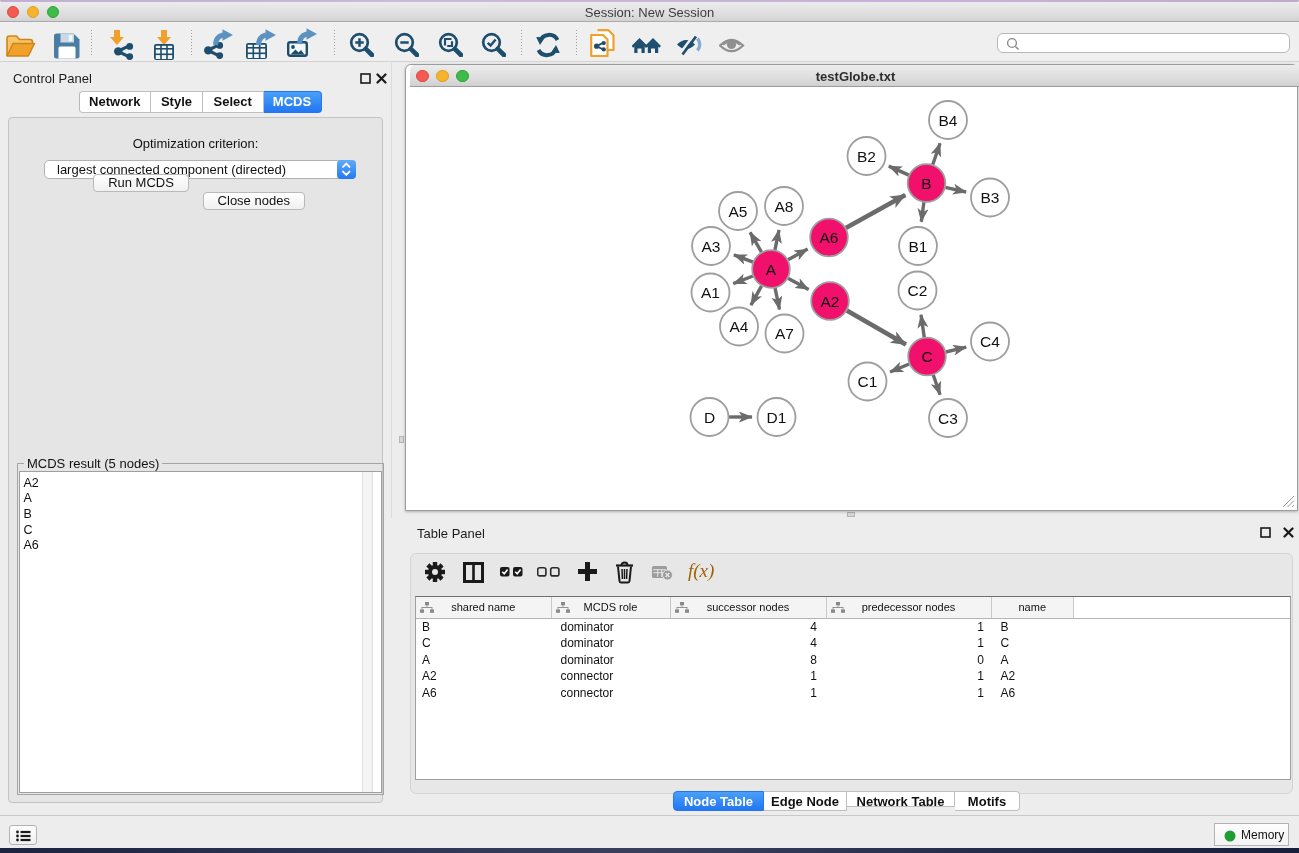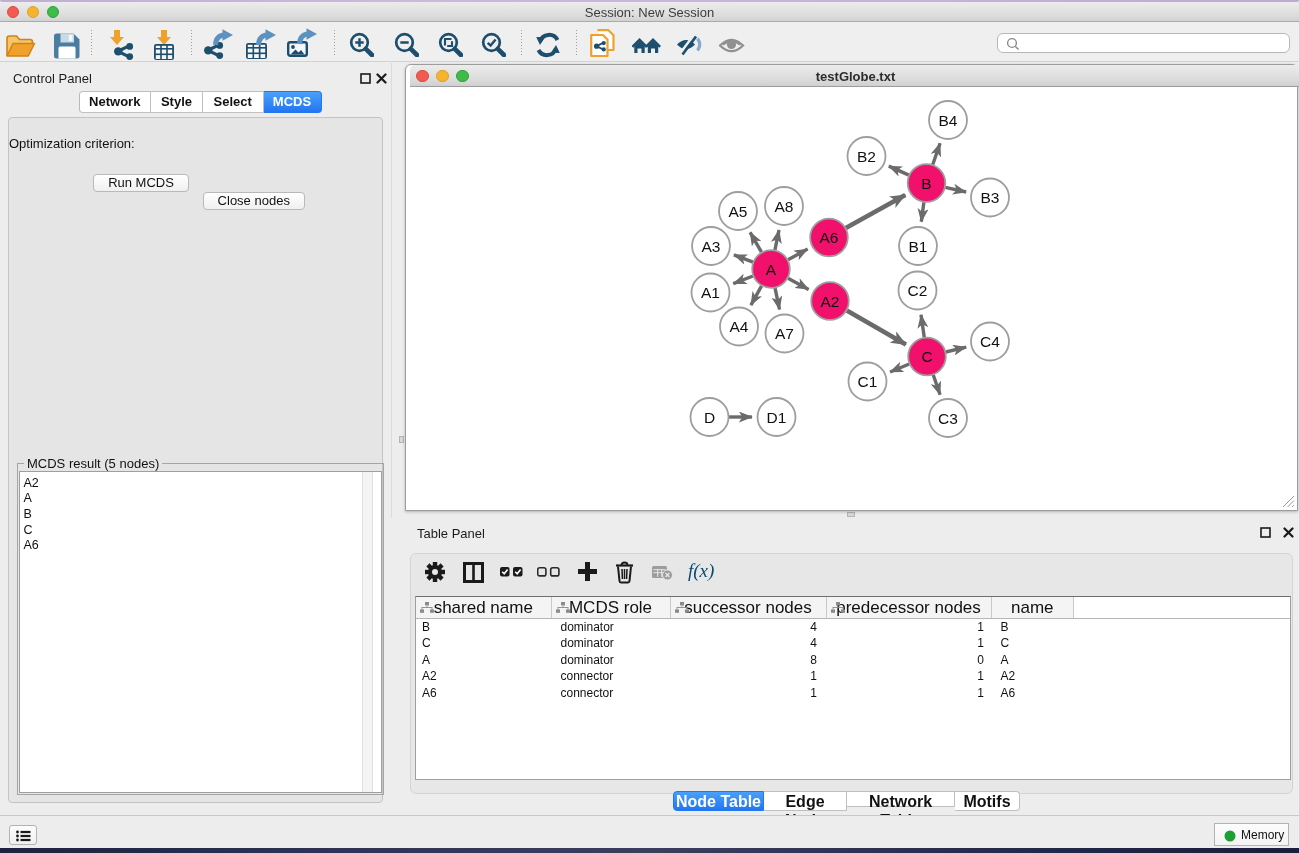--- a/index.html
+++ b/index.html
@@ -19,45 +19,45 @@
 #searchbox { left:997px; top:10.5px; width:293px; height:20px; background:#fff; border:1px solid #b8b8b8; border-radius:6px; }
 
 #cpanel { left:0; top:63px; width:391px; height:752px; background:#ededed; }
 #cp-title { left:13px; top:8px; font-size:13px; color:#1c1c1c; }
 .tabrow { height:22px; display:flex; font-size:13px; }
 .tab { background:#fff; border:1px solid #c0c0c0; border-left:none; color:#111; text-align:center; line-height:20px; font-weight:bold; }
 .tab.first { border-left:1px solid #b9b9b9; border-radius:4px 0 0 4px; }
 .tab.last { border-radius:0 4px 4px 0; }
 .tab.sel { background:linear-gradient(#4aa0f8,#2276f2); border-color:#2276f2; color:#fff; }
 #cp-content { left:8px; top:54px; width:375px; height:686px; background:#e5e5e5; border:1px solid #c3c3c3; border-radius:4px; }
-#opt-label { left:0; top:18px; width:100%; font-size:13px; color:#111; }
+#opt-label { left:0; top:18px; width:100%; text-align:center; font-size:13px; color:#111; }
 #dropdown { left:35px; top:41.5px; width:312px; height:19px; background:#fff; border:1px solid #b2b2b2; border-radius:5px; font-size:13px; color:#111; line-height:17px; padding-left:12px; }
 #dd-spin { right:-0.5px; top:-0.5px; width:18.5px; height:18.5px; border-radius:4px; background:linear-gradient(#5fabf9,#2579f1); }
 .btn { background:linear-gradient(#ffffff,#f0f0f0); border:1px solid #b9b9b9; border-radius:4px; font-size:13px; color:#111; text-align:center; line-height:16px; }
 #fieldset { left:8px; top:338px; width:366.5px; height:339px; }
 #fs-border { left:0; top:7px; width:366.5px; height:332px; border:1px solid #a5a5a5; }
 #fs-legend { left:7px; top:0; background:#e5e5e5; padding:0 3px; font-size:13px; color:#111; }
 #fs-list { left:1.5px; top:14.5px; width:363px; height:322px; background:#fff; border:1px solid #9f9f9f; font-size:12.5px; color:#111; }
 #fs-scroll { right:8px; top:0px; width:11px; height:320px; background:#f4f4f4; border-left:1px solid #e0e0e0; border-right:1px solid #e0e0e0; }
 .fs-item { padding-left:4px; height:15.7px; line-height:15.7px; }
 
 #netwin { left:405px; top:64px; width:893px; height:447px; border:1px solid #9c9c9c; border-radius:6px 6px 0 0; background:#fff; box-shadow:0 1px 3px rgba(0,0,0,0.25); }
 #netwin-title { left:4px; top:0; width:100%; height:22px; background:linear-gradient(#ececec,#dbdbdb 70%,#d0d0d0); border-bottom:1px solid #9c9c9c; border-radius:5px 5px 0 0; }
 #netwin-text { width:100%; top:4px; text-align:center; font-size:13px; font-weight:700; color:#2c2c2c; }
 
 #tpanel { left:391px; top:518px; width:908px; height:297px; background:#ededed; }
 #tp-title { left:26px; top:8px; font-size:13px; color:#1c1c1c; }
 #tp-toolbar { left:18.5px; top:35px; width:883px; height:241px; background:#e7e7e7; border:1px solid #d4d4d4; border-radius:6px; }
 #ttable { left:24px; top:78px; width:875.5px; height:183.5px; background:#fff; border:1px solid #9f9f9f; border-top:1px solid #6e6e6e; }
-.thead { display:flex; height:21.5px; border-bottom:1px solid #b5b5b5; font-size:17px; color:#111; }
+.thead { display:flex; height:21.5px; border-bottom:1px solid #b5b5b5; font-size:11px; color:#111; }
 .th { position:relative; background:#f4f4f4; border-right:1px solid #c9c9c9; text-align:center; line-height:21px; }
 .trow { display:flex; height:16.55px; font-size:12px; color:#111; line-height:16.5px; }
 .trow:first-of-type { margin-top:1.5px; }
 .td { overflow:hidden; white-space:nowrap; }
-.tabs2 { position:absolute; display:flex; font-size:16px;justify-content:flex-end; }
+.tabs2 { position:absolute; display:flex; font-size:13px;justify-content:flex-end; }
 
 #statusbar { left:0; top:815px; width:1299px; height:33px; background:#ededed; border-top:1px solid #c9c9c9; }
 #listbtn { left:9px; top:9px; width:28px; height:20px; background:linear-gradient(#fdfdfd,#f0f0f0); border:1px solid #b3b3b3; border-radius:3px; }
 #membtn { left:1214px; top:7px; width:75px; height:23px; background:linear-gradient(#fdfdfd,#f3f3f3); border:1px solid #b3b3b3; font-size:12px; color:#111; }
 </style>
 </head>
 <body>
 <div id="app" class="abs">
 
   <div id="titlebar" class="abs">
@@ -237,20 +237,25 @@
         <path d="M1.5,1.5 L9.5,9.5 M9.5,1.5 L1.5,9.5" stroke="#1a1a1a" stroke-width="2.2" stroke-linecap="round"></path>
       </svg>
     <div class="tabrow abs" style="left:78.5px;top:28px;width:243px;">
       <div class="tab first" style="width:72.5px;">Network</div>
       <div class="tab" style="width:52px;">Style</div>
       <div class="tab" style="width:60.5px;">Select</div>
       <div class="tab last sel" style="width:58px;">MCDS</div>
     </div>
     <div id="cp-content" class="abs">
       <div id="opt-label" class="abs">Optimization criterion:</div>
+      <div id="dropdown" class="abs">largest connected component (directed)
+        <div id="dd-spin" class="abs"><svg width="18.5" height="18.5" viewBox="0 0 20 20">
+              <path d="M6.5,7.5 L10,3.8 L13.5,7.5 M6.5,12.5 L10,16.2 L13.5,12.5" stroke="#fff" stroke-width="2" fill="none" stroke-linecap="round" stroke-linejoin="round"></path>
+            </svg></div>
+      </div>
       <div class="btn abs" style="left:84px;top:56px;width:96px;height:18px;">Run MCDS</div>
       <div class="btn abs" style="left:194px;top:73.5px;width:101.5px;height:18px;">Close nodes</div>
       <div id="fieldset" class="abs">
         <div id="fs-border" class="abs"></div>
         <div id="fs-legend" class="abs">MCDS result (5 nodes)</div>
         <div id="fs-list" class="abs">
           <div id="fs-scroll" class="abs"></div>
           <div class="fs-item" style="margin-top:4px;">A2</div>
           <div class="fs-item">A</div>
           <div class="fs-item">B</div>
@@ -403,21 +408,21 @@
       </svg>
     <svg class="abs" style="left:260.5px;top:45.5px;" width="21" height="17" viewBox="0 0 21 17">
         <rect x="0" y="2" width="15" height="12" rx="1.5" fill="#9c9c9c"></rect>
         <rect x="1.2" y="5.2" width="12.6" height="1" fill="#e7e7e7"></rect>
         <rect x="1.2" y="8.2" width="12.6" height="1" fill="#e7e7e7"></rect>
         <rect x="5.2" y="5" width="1" height="8" fill="#e7e7e7"></rect>
         <rect x="9.2" y="5" width="1" height="8" fill="#e7e7e7"></rect>
         <circle cx="15.5" cy="11" r="5" fill="#9c9c9c" stroke="#e7e7e7" stroke-width="1"></circle>
         <path d="M13.6,9.1 L17.4,12.9 M17.4,9.1 L13.6,12.9" stroke="#e7e7e7" stroke-width="1.4"></path>
       </svg>
-    <div class="abs" style="left:297px;top:42px;font-family:'Liberation Serif',serif;font-style:italic;font-size:19px;color:#0c4a6e;">f(x)</div>
+    <div class="abs" style="left:297px;top:42px;font-family:'Liberation Serif',serif;font-style:italic;font-size:19px;color:#a16207;">f(x)</div>
     <div id="ttable" class="abs">
       <div class="thead">
           <div class="th" style="width:135.5px;"><svg width="14" height="11" viewBox="0 0 14 11" style="position:absolute;left:4px;top:5px;">
               <g fill="#8a8a8a">
                 <rect x="5" y="0" width="4" height="3.4"></rect>
                 <rect x="0" y="7.4" width="4" height="3.4"></rect>
                 <rect x="10" y="7.4" width="4" height="3.4"></rect>
                 <path d="M6.6,3.4 h0.8 v2 h-0.8 z"></path>
                 <path d="M1.6,5 h10.8 v0.9 h-10.8 z"></path>
                 <path d="M1.6,5.5 h0.8 v1.9 h-0.8 z"></path>

